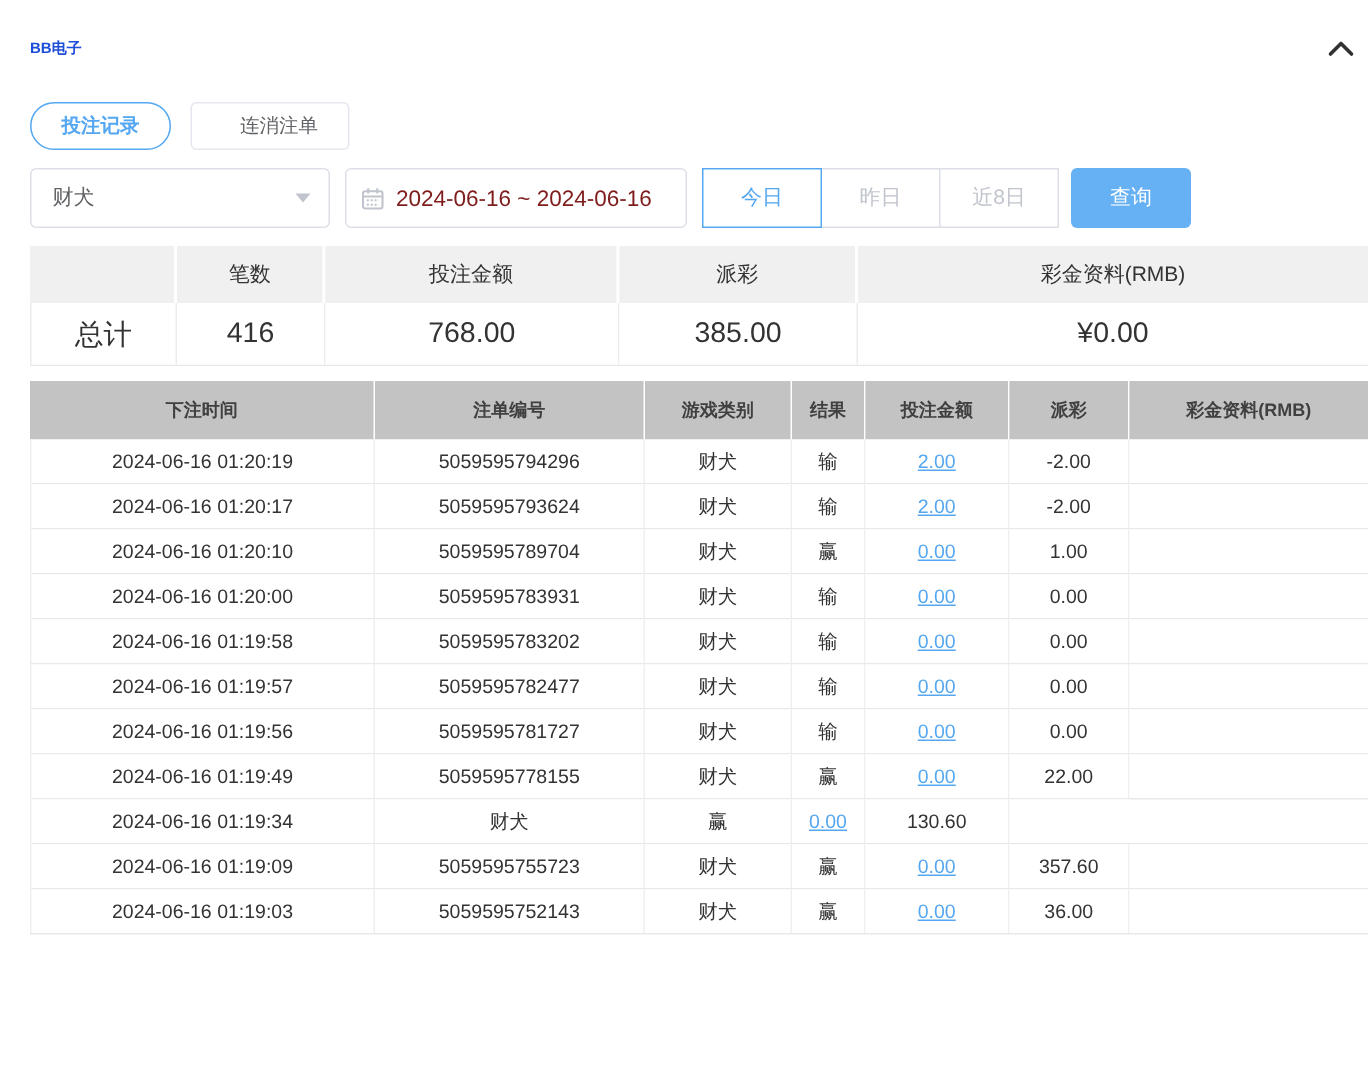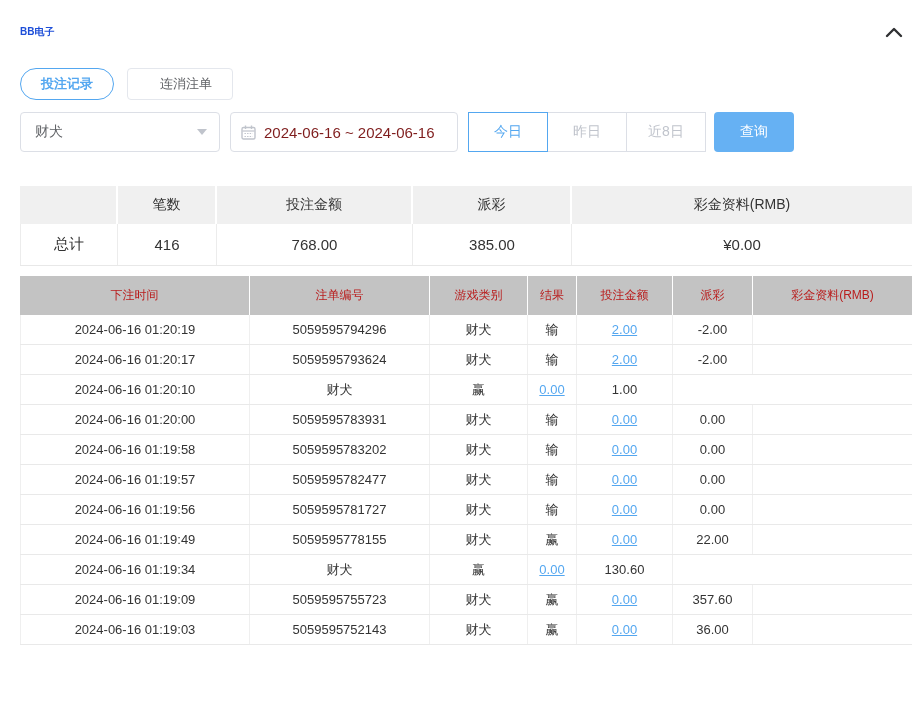--- a/index.html
+++ b/index.html
@@ -63,43 +63,43 @@
   }
   .quick-btn:first-child { margin-left: 0; }
   .quick-btn.active { border-color: #54a7f0; color: #54a7f0; z-index: 2; position: relative; }
   .search-btn {
     margin-left: 8px; width: 80px; height: 40px; border: none; border-radius: 4px;
     background: #66b1f3; color: #ffffff; font-size: 14px; cursor: pointer;
     font-family: "Liberation Sans", "DejaVu Sans", sans-serif;
   }
 
   
-  .summary { margin-top: 34px; width: 892px; }
+  .summary { margin-top: 12px; width: 892px; }
   .summary-head { display: grid; grid-template-columns: 98px 99px 196px 159px 1fr; height: 38px; }
   .summary-head .cell {
     background: #f0f0f0; border-right: 2px solid #ffffff;
     display: flex; align-items: center; justify-content: center;
     font-size: 14px; color: #333;
   }
   .summary-head .cell:last-child { border-right: none; }
   .summary-body { display: grid; grid-template-columns: 98px 99px 196px 159px 1fr; height: 42px;
     border-bottom: 1px solid #e8e8e8; }
   .summary-body .cell {
     border-right: 1px solid #ececec; border-left: none;
     display: flex; align-items: center; justify-content: center;
-    font-size: 15px; color: #333; background: #fff;
+    font-size: 19px; color: #333; background: #fff;
   }
   .summary-body .cell:first-child { border-left: 1px solid #ececec; }
   .summary-body .cell:last-child { border-right: none; }
 
   
   .data-table { margin-top: 10px; width: 892px; }
   .dt-head { display: grid; grid-template-columns: 230px 180px 98px 49px 96px 80px 1fr; height: 39px; }
   .dt-head .cell {
-    background: #c3c3c3; color: #b91c1c; font-weight: normal; font-size: 12px;
+    background: #c3c3c3; color: #404040; font-weight: bold; font-size: 12px;
     display: flex; align-items: center; justify-content: center;
     border-right: 1px solid #ffffff;
   }
   .dt-head .cell:last-child { border-right: none; }
   .dt-row { display: grid; grid-template-columns: 230px 180px 98px 49px 96px 80px 1fr; height: 30px;
     border-bottom: 1px solid #e9e9e9; }
   .dt-row .cell {
     display: flex; align-items: center; justify-content: center;
     font-size: 13px; color: #333; border-right: 1px solid #efefef; background: #fff;
   }
@@ -206,20 +206,21 @@
           <div class="cell">财犬</div>
           <div class="cell">输</div>
           <div class="cell">
             <span class="bet-link">2.00</span>
           </div>
           <div class="cell payout-neg">-2.00</div>
           <div class="cell"></div>
         </div>
         <div class="dt-row">
           <div class="cell">2024-06-16 01:20:10</div>
+          <div class="cell">5059595789704</div>
           <div class="cell">财犬</div>
           <div class="cell">赢</div>
           <div class="cell">
             <span class="bet-link">0.00</span>
           </div>
           <div class="cell">1.00</div>
           <div class="cell"></div>
         </div>
         <div class="dt-row">
           <div class="cell">2024-06-16 01:20:00</div>

